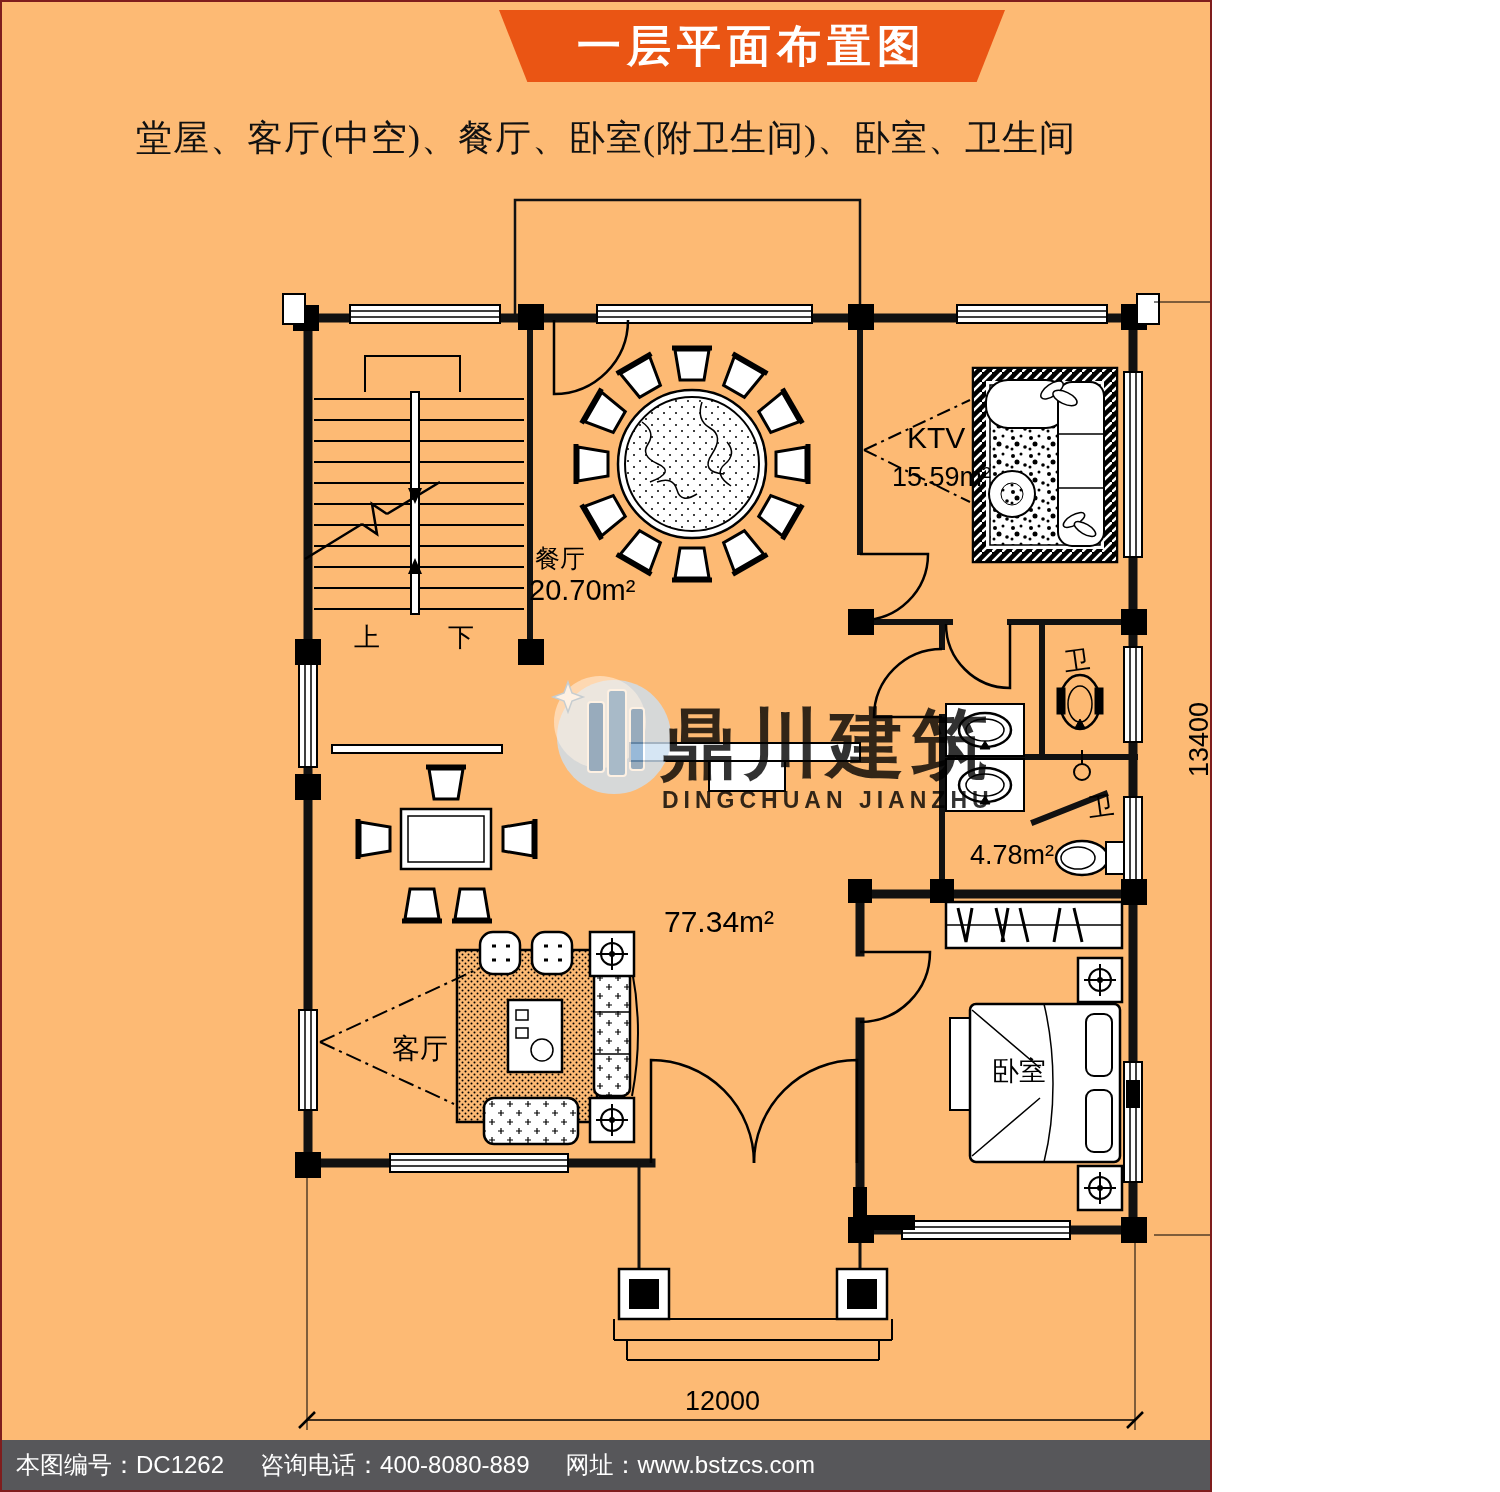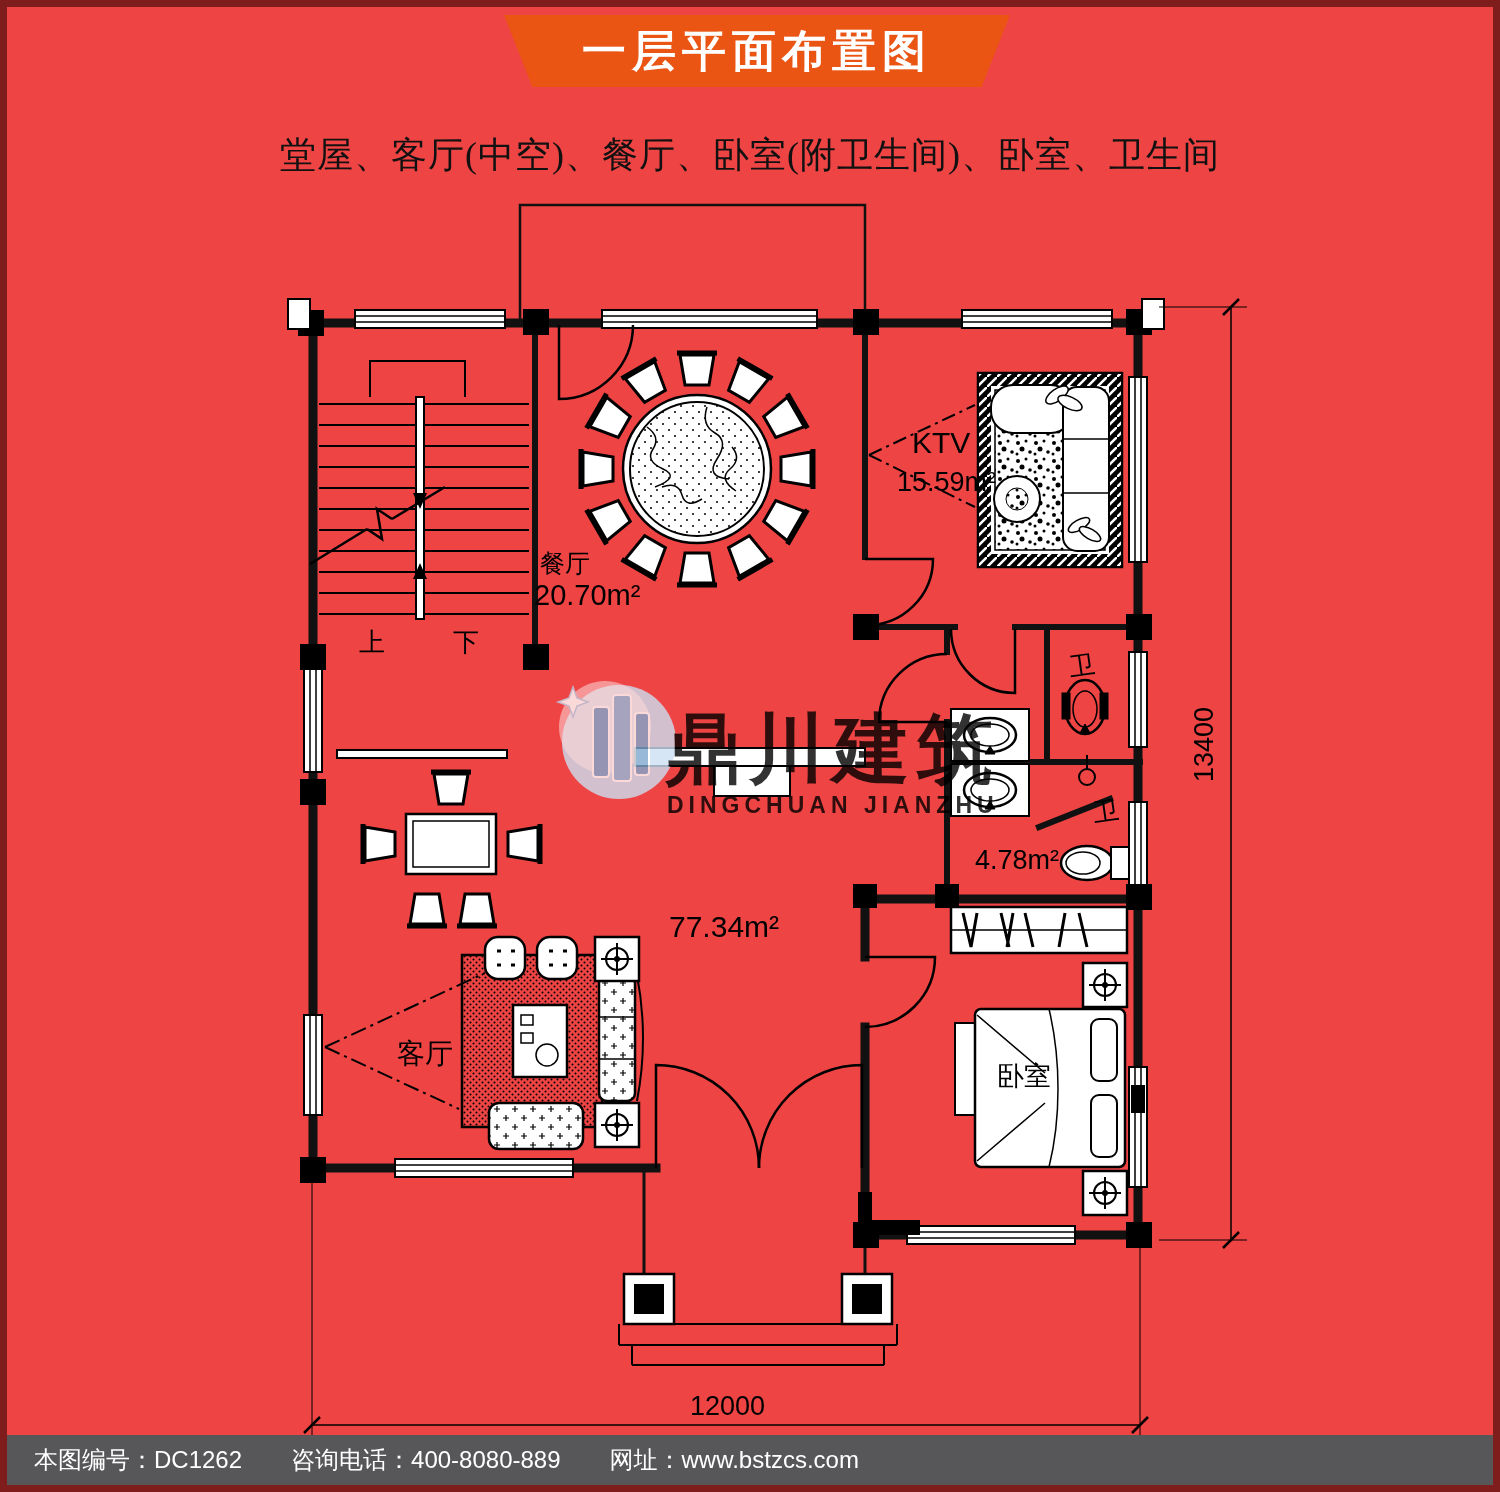--- a/index.html
+++ b/index.html
@@ -1,26 +1,26 @@
 <!DOCTYPE html>
 <html><head>
 <meta charset="utf-8">
 <style>
   html,body{margin:0;padding:0;background:#fff;}
-  .page{position:relative;width:1500px;height:1492px;background:#ef4444;border:7px solid #7f1d1d;box-sizing:border-box;overflow:hidden;font-family:"Liberation Sans",sans-serif;}
+  .page{position:relative;width:1212px;height:1492px;background:#fdba74;border:2px solid #7f1d1d;box-sizing:border-box;overflow:hidden;font-family:"Liberation Sans",sans-serif;}
   .banner{position:absolute;left:497px;top:8px;width:506px;height:72px;background:#ea5514;
     clip-path:polygon(0 0,100% 0,94.4% 100%,5.6% 100%);
     display:flex;align-items:center;justify-content:center;}
   .banner span{color:#fff;font-size:44px;font-weight:bold;letter-spacing:6px;font-family:"Liberation Sans",sans-serif;}
-  .subtitle{position:absolute;top:124px;left:0;width:100%;text-align:center;font-size:36px;color:#111;
+  .subtitle{position:absolute;top:112px;left:0;width:100%;text-align:center;font-size:36px;color:#111;
     font-family:"Liberation Serif",serif;letter-spacing:1px;}
   svg.plan{position:absolute;left:0;top:0;}
   .footer{position:absolute;left:0;bottom:0;width:100%;height:50px;background:#57575a;color:#fff;
     display:flex;align-items:center;box-sizing:border-box;padding:0 14px;font-size:24px;white-space:nowrap;}
-  .footer span{margin-right:36px;margin-left:13px;}
+  .footer span{margin-right:36px;}
   .footer span:last-child{margin-right:0;}
   text{font-family:"Liberation Sans",sans-serif;fill:#000;}
 </style>
 </head>
 <body>
 
 <div class="page">
 
   <div class="banner">
     <span>一层平面布置图</span>

